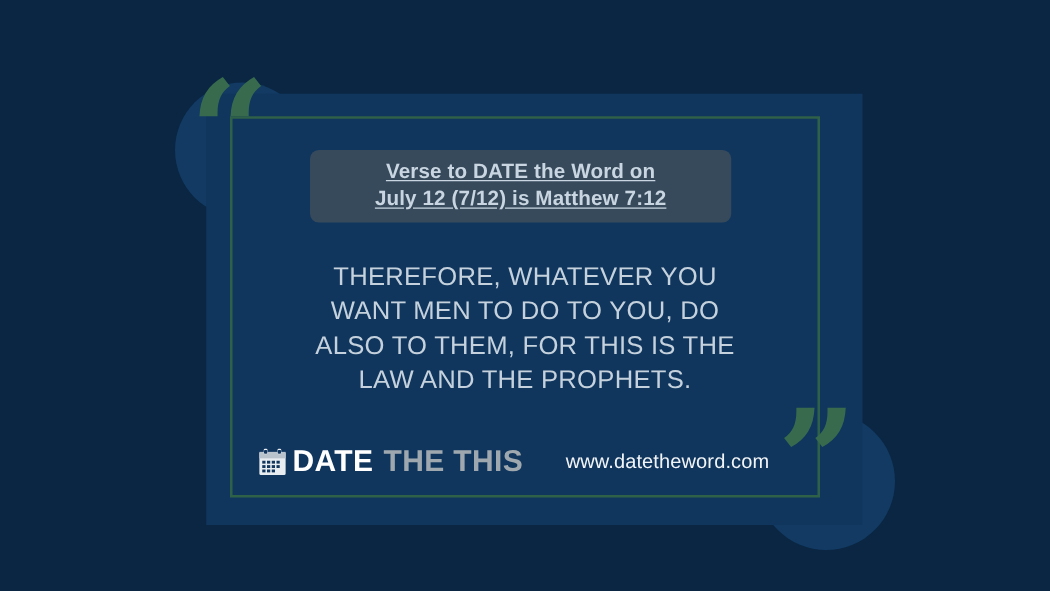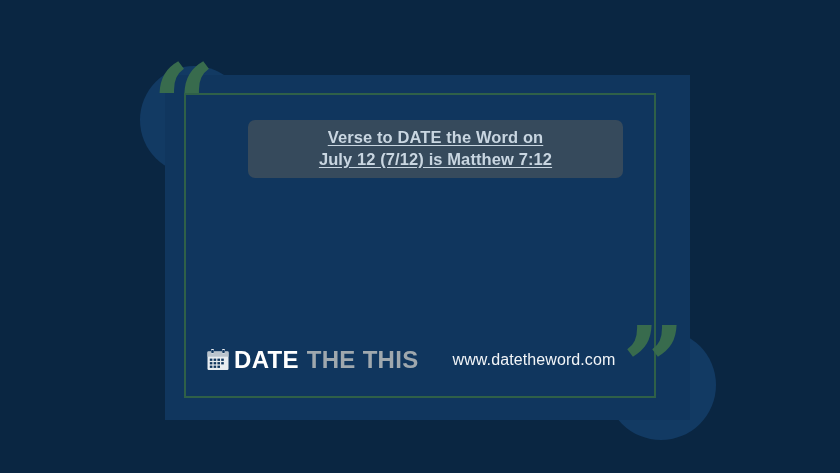--- a/index.html
+++ b/index.html
@@ -79,21 +79,21 @@
     left: 622px;
     top: 313px;
     font-size: 110px;
   }
 
   
   #title-box {
     position: absolute;
     left: 248px;
     top: 120px;
-    width: 375px;
+    width: 337px;
     height: 58px;
     background: #364a5c;
     border-radius: 7px;
     display: flex;
     align-items: center;
     justify-content: center;
   }
   #title-text {
     color: #c9d6e1;
     font-size: 16.5px;
@@ -117,21 +117,21 @@
     font-size: 20.5px;
     line-height: 1.33;
     letter-spacing: 0.2px;
     white-space: pre-line;
   }
 
   
   #footer {
     position: absolute;
     left: 206px;
-    top: 344px;
+    top: 354px;
     width: 440px;
     height: 32px;
     display: flex;
     align-items: center;
   }
   #cal-icon {
     width: 24px;
     height: 24px;
     margin-right: 4px;
     flex: 0 0 auto;
@@ -172,20 +172,24 @@
 
   <div class="quote-glyph" id="quote-open">“</div>
 
   <div class="quote-glyph" id="quote-close">”</div>
 
   <div id="title-box">
     <div id="title-text">Verse to DATE the Word on
 July 12 (7/12) is Matthew 7:12</div>
   </div>
 
+  <div id="verse">THEREFORE, WHATEVER YOU
+WANT MEN TO DO TO YOU, DO
+ALSO TO THEM, FOR THIS IS THE
+LAW AND THE PROPHETS.</div>
 
   <div id="footer">
     <svg id="cal-icon" viewBox="0 0 24 24">
       <rect x="1.5" y="3.5" width="21" height="18.5" rx="1.2" fill="#e8edf1"></rect>
       <rect x="1.5" y="3.5" width="21" height="5.2" fill="#b9c3cc"></rect>
       <rect x="5" y="1" width="3" height="4.4" rx="1" fill="#e8edf1"></rect>
       <rect x="16" y="1" width="3" height="4.4" rx="1" fill="#e8edf1"></rect>
       <rect x="5.2" y="1.9" width="2.6" height="3" rx="0.7" fill="#10365e"></rect>
       <rect x="16.2" y="1.9" width="2.6" height="3" rx="0.7" fill="#10365e"></rect>
       <g fill="#10365e">

